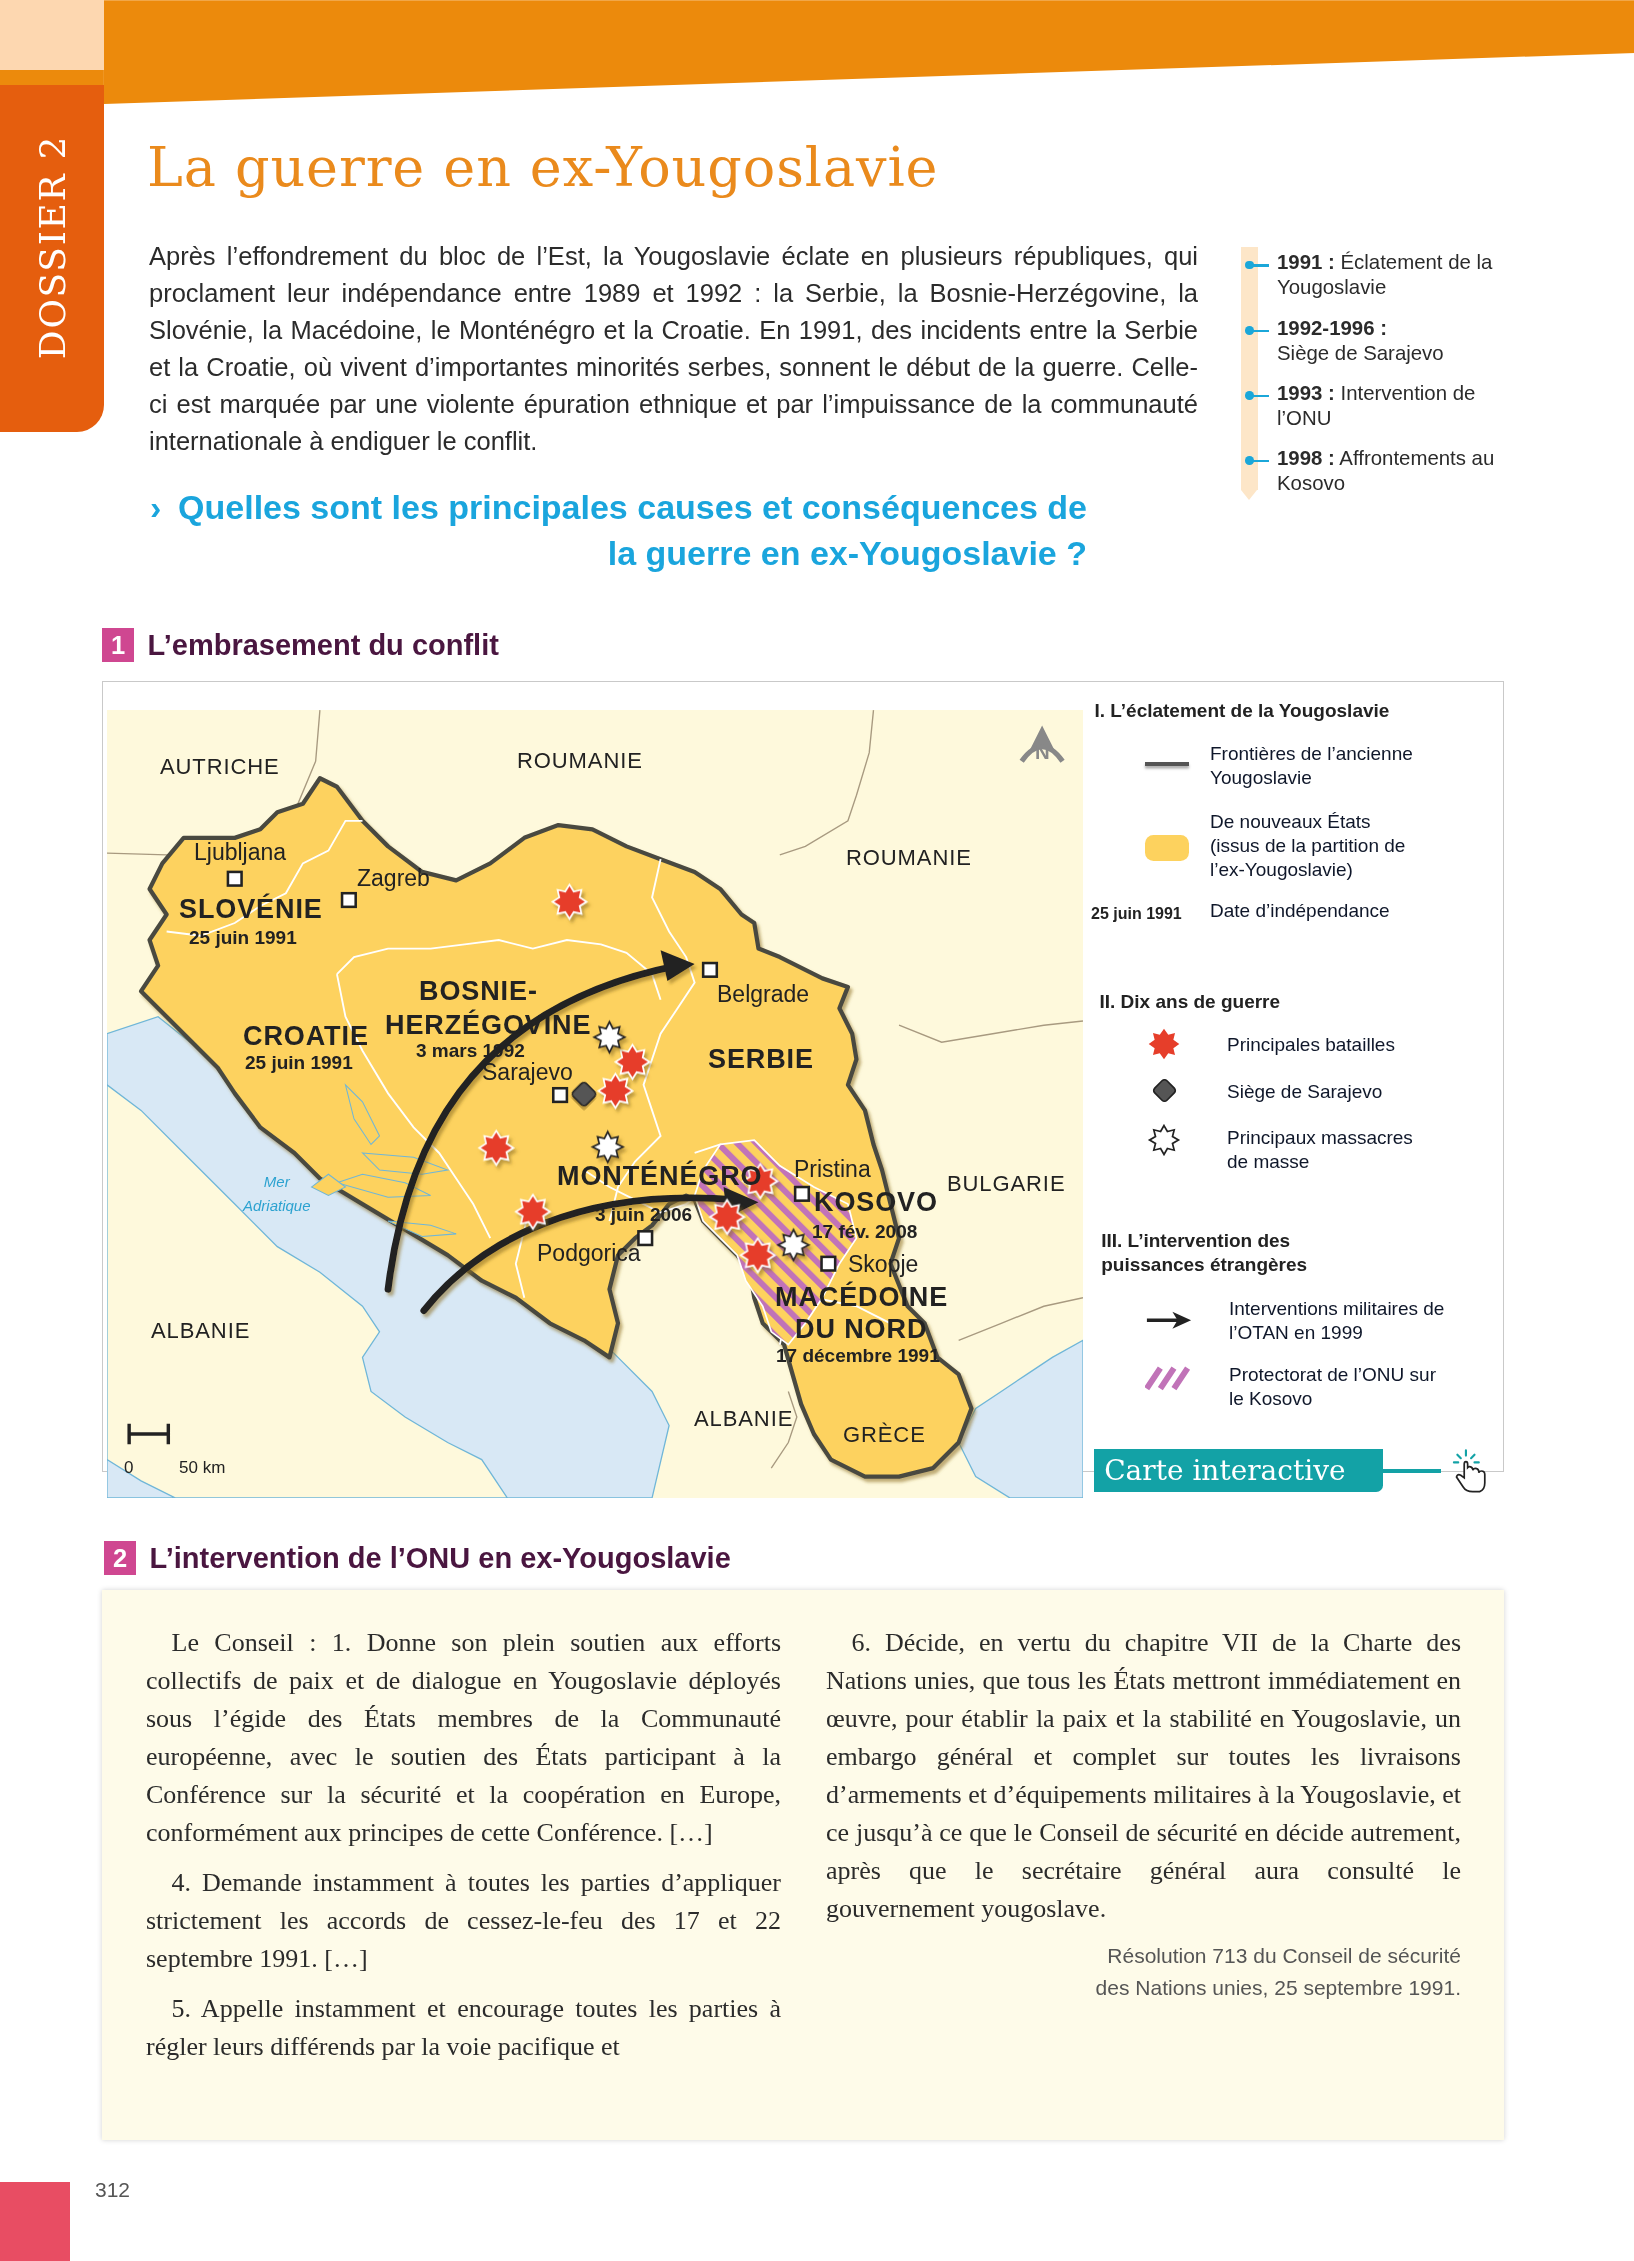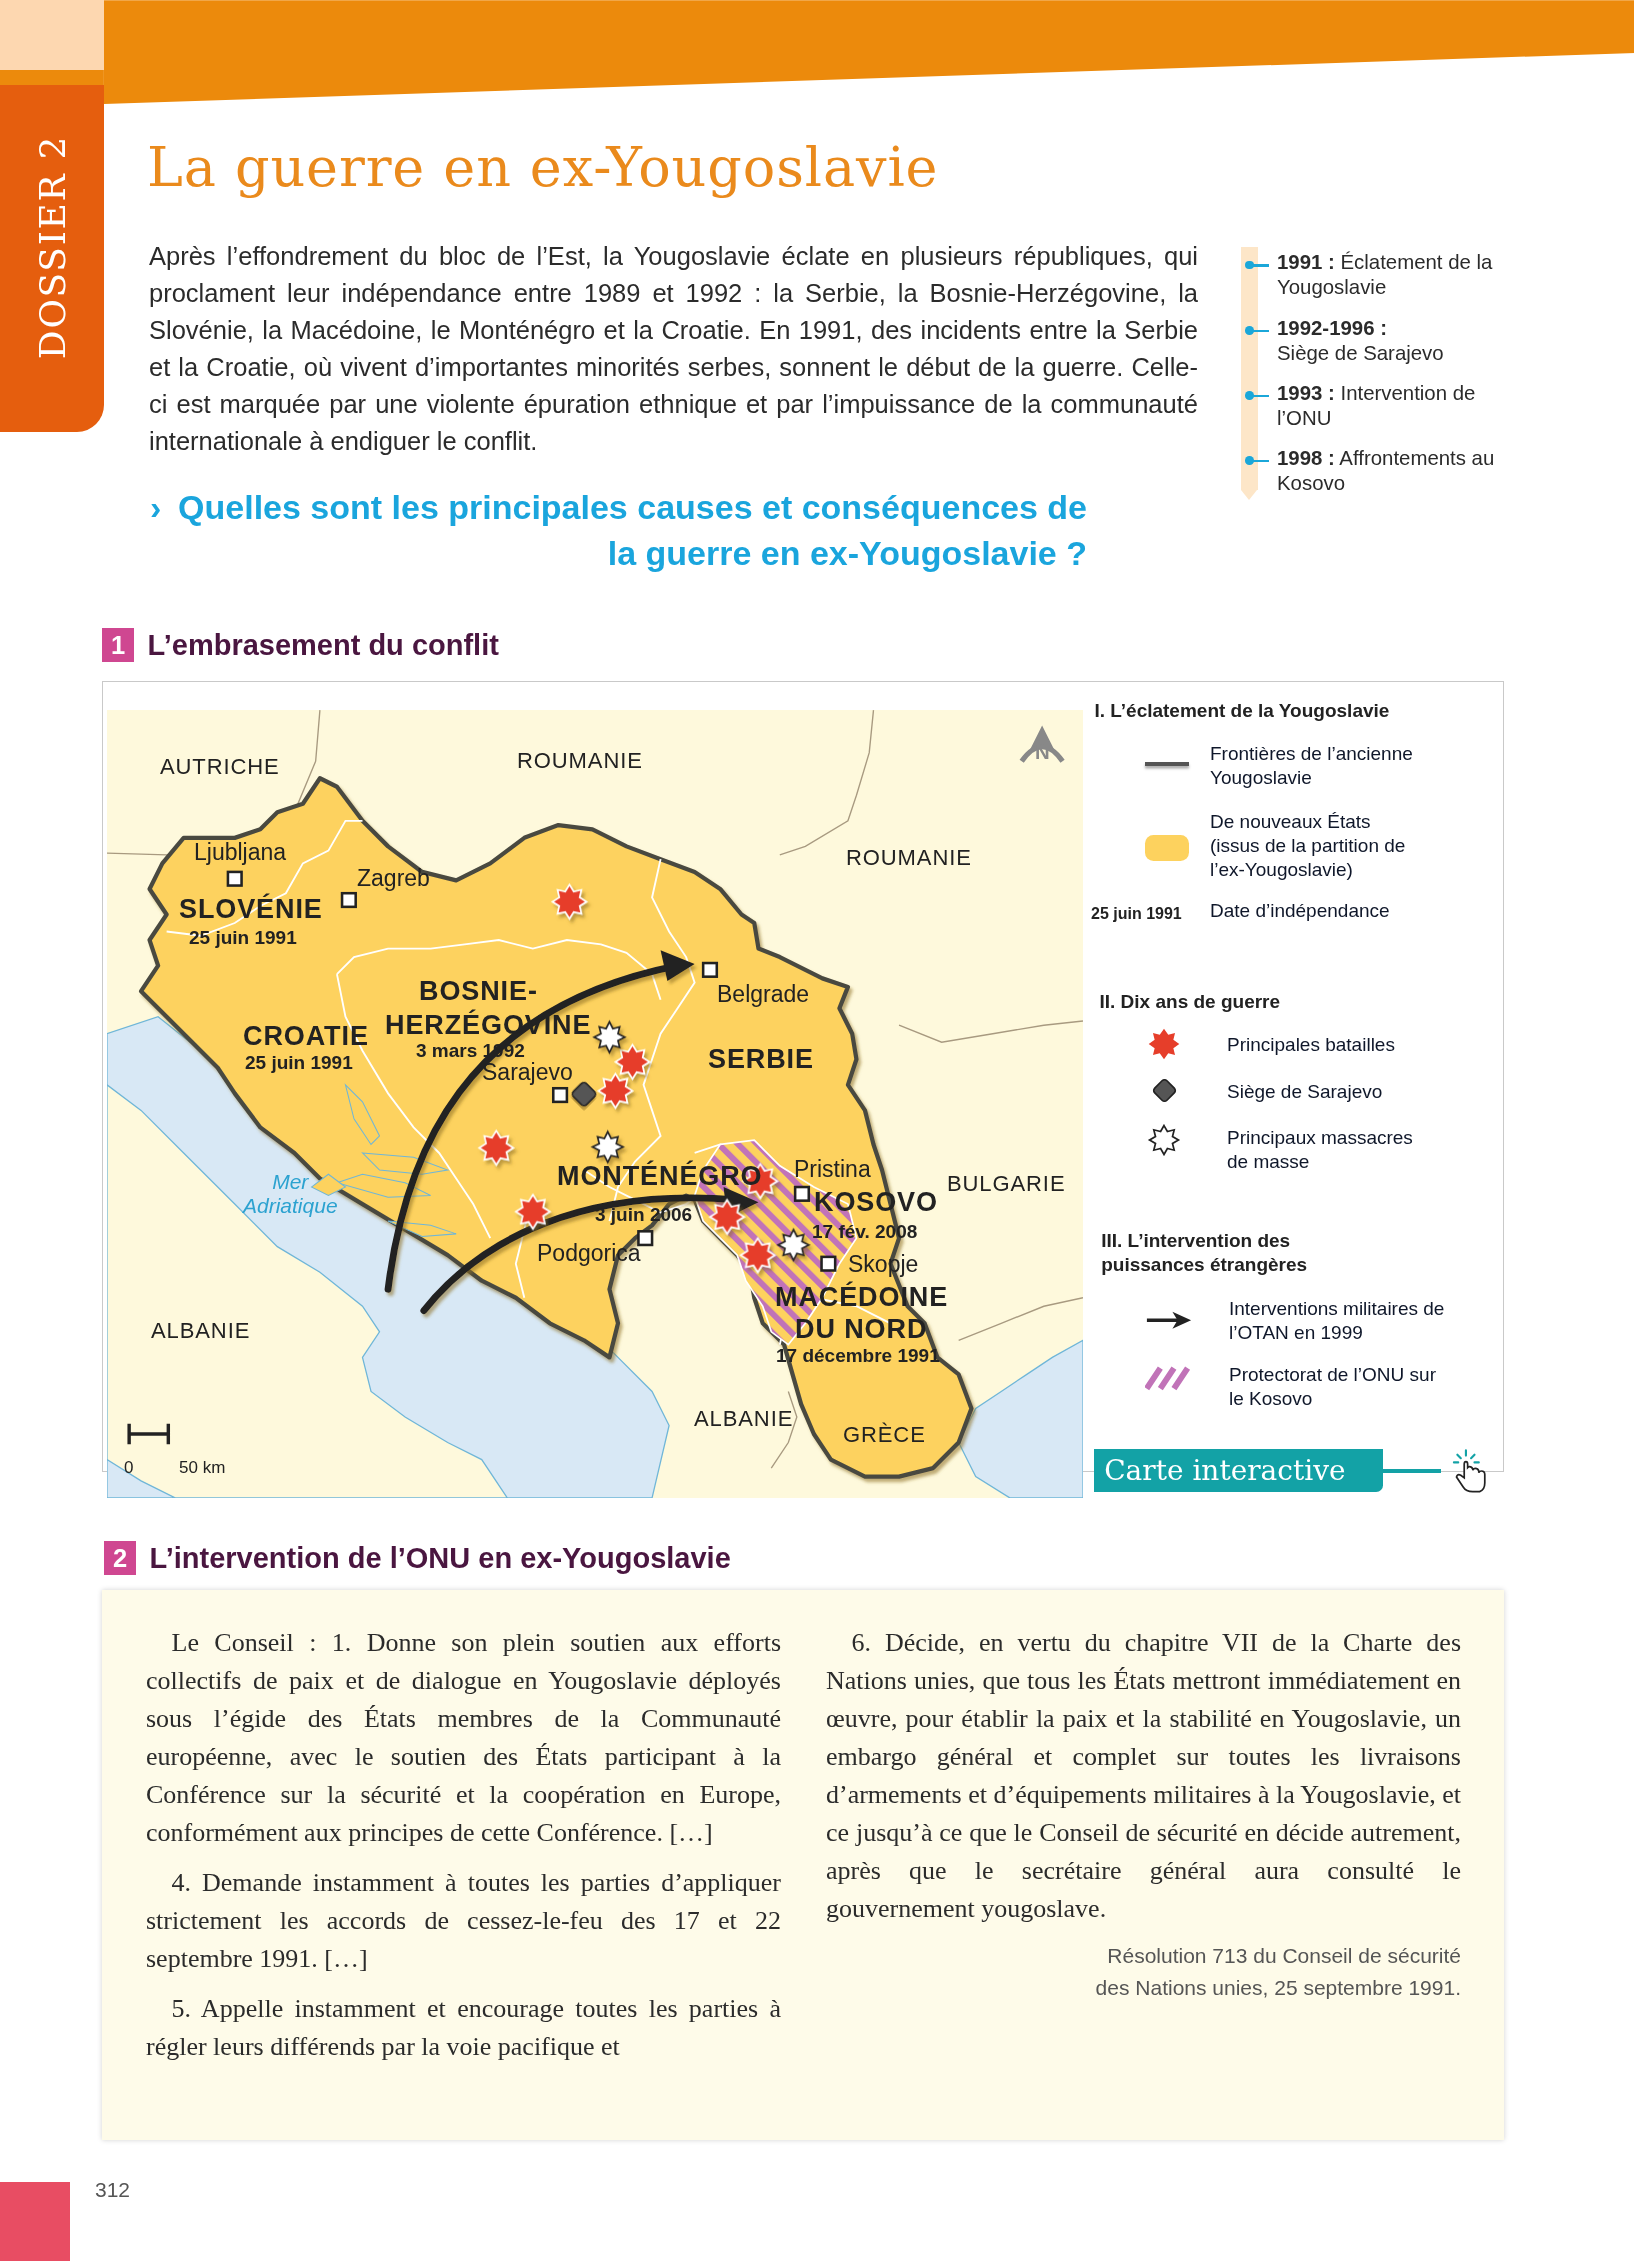--- a/index.html
+++ b/index.html
@@ -36,21 +36,21 @@
 
   
   .map-frame { position: absolute; left: 102px; top: 681px; width: 1402px; height: 791px; border: 1.7px solid #c9c9c9; background: #ffffff; }
   .map-area { position: absolute; left: 4px; top: 0; width: 976px; height: 788px; overflow: hidden; background: #fef9dc; margin-top: 28px; }
   .map-area svg { position: absolute; left: 0; top: 0; }
   .mlabel { position: absolute; white-space: nowrap; color: #222; }
   .country { font-size: 22px; letter-spacing: 0.9px; }
   .state { font-size: 27px; font-weight: bold; letter-spacing: 0.9px; }
   .city { font-size: 23px; }
   .date { font-size: 19px; font-weight: bold; }
-  .sea { font-size: 21px; font-style: italic; color: #2ca2d0; text-align: center; line-height: 24px; }
+  .sea { font-size: 15px; font-style: italic; color: #2ca2d0; text-align: center; line-height: 24px; }
   .scale { font-size: 17px; }
 
   .legend { position: absolute; left: 988px; top: 0; width: 409px; height: 788px; }
   .lg-head { position: absolute; font-weight: bold; font-size: 19px; color: #222; line-height: 24px; }
   .lg-text { position: absolute; font-size: 19px; color: #0f172a; line-height: 24px; }
   .lg-sym { position: absolute; }
 
   .carte-btn { position: absolute; left: 1094px; top: 1449px; width: 289px; height: 43px; background: #13a2a6; color: #ffffff; font-family: "DejaVu Serif", serif; font-size: 28px; line-height: 43px; padding-left: 10.2px; border-radius: 0 0 6.8px 0; }
   .carte-line { position: absolute; left: 1383px; top: 1469px; width: 58px; height: 4.3px; background: #13a2a6; }
   .hand-icon { position: absolute; left: 1447px; top: 1447px; width: 43px; height: 48px; }

